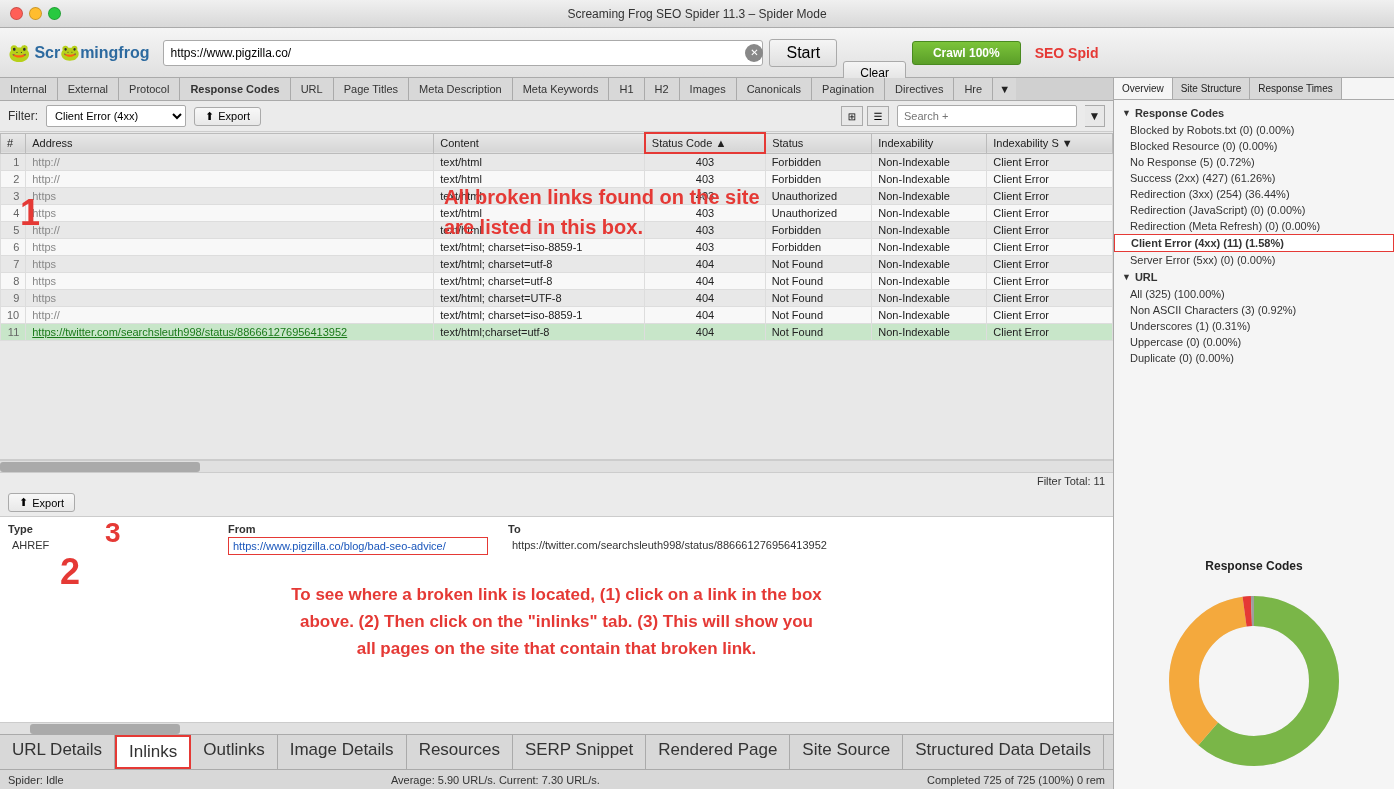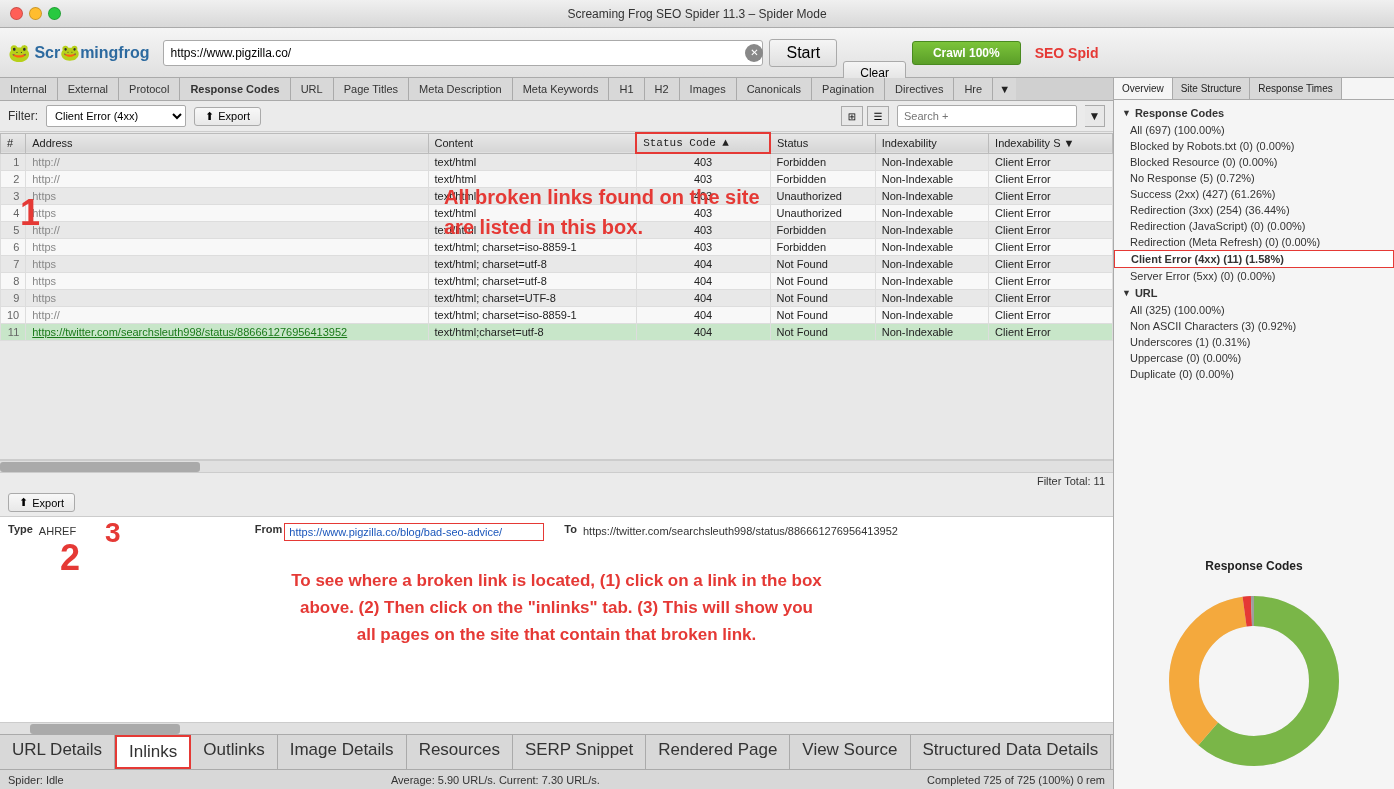--- a/index.html
+++ b/index.html
@@ -63,21 +63,21 @@
     
     .h-scroll { height: 12px; background: #e0e0e0; border-top: 1px solid #ccc; position: relative; }
     .h-scroll-thumb { position: absolute; top: 1px; left: 0; width: 200px; height: 10px; background: #aaa; border-radius: 3px; }
 
     
     .filter-total { display: flex; justify-content: flex-end; padding: 2px 8px; background: #ebebeb; border-top: 1px solid #ccc; font-size: 11px; color: #333; }
 
     
     .bottom-section { height: 280px; background: white; display: flex; flex-direction: column; position: relative; }
     .bottom-export-btn { display: flex; align-items: center; gap: 4px; padding: 2px 10px; background: linear-gradient(#f8f8f8, #e8e8e8); border: 1px solid #aaa; border-radius: 3px; font-size: 11px; cursor: pointer; display: inline-flex; }
-    .field-group { display: flex; flex-direction: row; gap: 2px; }
+    .field-group { display: flex; flex-direction: column; gap: 2px; }
     .field-label { font-size: 11px; color: #333; font-weight: bold; }
     .field-value { font-size: 11px; color: #1a56bb; padding: 2px 4px; background: white; border: 1px solid #e53935; min-width: 200px; }
     .field-value.no-border { border: none; color: #333; }
 
     
     .bottom-tab-bar { display: flex; border-top: 1px solid #aaa; background: #d8d8d8; }
     .bottom-tab { padding: 5px 12px; font-size: 17px; border-right: 1px solid #aaa; cursor: pointer; background: #d8d8d8; color: #333; white-space: nowrap; }
     .bottom-tab.active { background: white; border-bottom: 1px solid white; border: 2px solid #e53935; color: #333; }
 
     
@@ -171,21 +171,21 @@
         <div class="search-dropdown">▼</div>
       </div>
 
       <div class="data-table-container" style="position:relative;">
         <table>
           <thead>
             <tr>
               <th class="row-num-col">#</th>
               <th>Address</th>
               <th>Content</th>
-              <th class="status-col-header" style="border:2px solid #e53935;font-family:Liberation Mono, monospace;">Status Code ▲</th>
+              <th class="status-col-header" style="border:2px solid #e53935;">Status Code ▲</th>
               <th>Status</th>
               <th>Indexability</th>
               <th>Indexability S ▼</th>
             </tr>
           </thead>
           <tbody id="tableBody">
               <tr>
     <td class="row-num">1</td>
     <td style="color:#888; max-width:300px; overflow:hidden; text-overflow:ellipsis; white-space:nowrap;">http://</td>
     <td>text/html</td>
@@ -347,21 +347,21 @@
         </div>
 
         <div class="bottom-tab-bar" id="bottomTabs">
             <div class="bottom-tab">URL Details</div>
             <div class="bottom-tab active">Inlinks</div>
             <div class="bottom-tab">Outlinks</div>
             <div class="bottom-tab">Image Details</div>
             <div class="bottom-tab">Resources</div>
             <div class="bottom-tab">SERP Snippet</div>
             <div class="bottom-tab">Rendered Page</div>
-            <div class="bottom-tab">View Source</div>
+            <div class="bottom-tab">Site Source</div>
             <div class="bottom-tab">Structured Data Details</div>
           </div>
       </div>
 
       <div class="status-bar">
         <span>Spider: Idle</span>
         <span class="status-bar-center">Average: 5.90 URL/s. Current: 7.30 URL/s.</span>
         <span>Completed 725 of 725 (100%) 0 rem</span>
       </div>
     </div>
@@ -372,21 +372,20 @@
           <div class="right-tab active">Overview</div>
           <div class="right-tab">Site Structure</div>
           <div class="right-tab">Response Times</div>
         </div>
 
       <div class="right-content" id="rightContent">
           <div class="right-section-title">
             <span class="arrow">▼</span> 
             <span>Response Codes</span>
           </div>
-          <div class="right-item">All (697) (100.00%)</div>
           <div class="right-item">Blocked by Robots.txt (0) (0.00%)</div>
           <div class="right-item">Blocked Resource (0) (0.00%)</div>
           <div class="right-item">No Response (5) (0.72%)</div>
           <div class="right-item">Success (2xx) (427) (61.26%)</div>
           <div class="right-item">Redirection (3xx) (254) (36.44%)</div>
           <div class="right-item">Redirection (JavaScript) (0) (0.00%)</div>
           <div class="right-item">Redirection (Meta Refresh) (0) (0.00%)</div>
           <div class="right-item highlighted" style="background: rgb(255, 255, 255); border: 1px solid rgb(229, 57, 53); font-weight: bold;">Client Error (4xx) (11) (1.58%)</div>
           <div class="right-item">Server Error (5xx) (0) (0.00%)</div>
           <div class="right-section-title">

